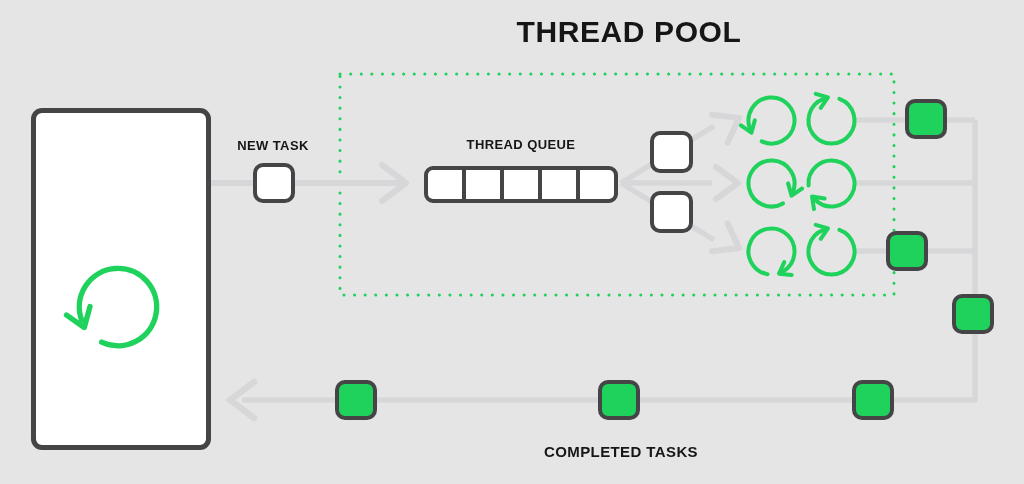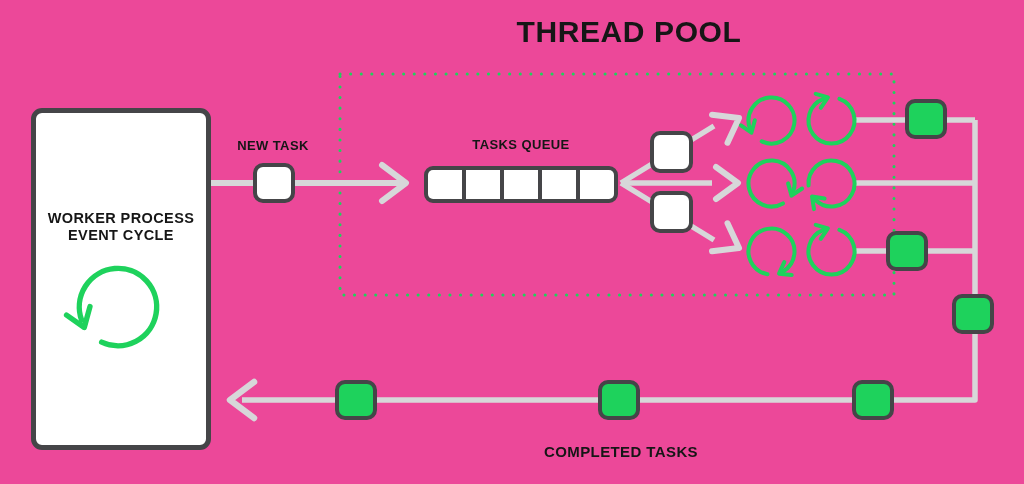--- a/index.html
+++ b/index.html
@@ -1,17 +1,17 @@
 <!DOCTYPE html>
 <html><head>
 <meta charset="utf-8">
 <style>
   html,body{margin:0;padding:0;background:#ffffff;}
   #stage{
-    position:relative;width:1024px;height:484px;background:#ec4899;overflow:hidden;
+    position:relative;width:1024px;height:484px;background:#e5e5e5;overflow:hidden;
     font-family:"Liberation Sans",sans-serif;
   }
   #wires{position:absolute;left:0;top:0;z-index:1;}
   .lbl{position:absolute;z-index:4;font-weight:bold;color:#161616;text-align:center;letter-spacing:.4px;}
   .title{left:329px;top:15px;width:600px;font-size:30px;letter-spacing:.6px;}
   .worker-box{
     position:absolute;z-index:2;left:31px;top:108px;width:180px;height:342px;
     background:#ffffff;border:5px solid #454548;border-radius:11px;box-sizing:border-box;
   }
   .worker-lbl{left:36px;top:210px;width:170px;font-size:14.5px;line-height:1.2;}
@@ -69,28 +69,24 @@
     <path d="M853 120 H975" stroke="#d7d7d9" stroke-width="5.5" fill="none"></path>
     <path d="M853 183 H975" stroke="#d7d7d9" stroke-width="5.5" fill="none"></path>
     <path d="M853 251 H975" stroke="#d7d7d9" stroke-width="5.5" fill="none"></path>
 
     <path d="M975 120 V400 H242" stroke="#d7d7d9" stroke-width="5.5" fill="none" stroke-linejoin="round"></path>
     <polyline points="254,382 230,400 254,418" stroke="#d7d7d9" stroke-width="6.5" fill="none" stroke-linecap="round" stroke-linejoin="round"></polyline>
   </svg>
 
   <div class="lbl title">THREAD POOL</div>
   <div class="lbl newtask-lbl">NEW TASK</div>
-  <div class="lbl queue-lbl">TASKS QUEUE</div>
+  <div class="lbl queue-lbl">THREAD QUEUE</div>
   <div class="lbl completed-lbl">COMPLETED TASKS</div>
 
   <div class="worker-box"></div>
-  <div class="lbl worker-lbl">
-    <span>WORKER PROCESS</span><br>
-    <span>EVENT CYCLE</span>
-  </div>
   <svg class="cycle cycle-big" style="left:60px;top:249px" viewBox="-10 -10 120 120">
       <use href="#cycleA"></use>
     </svg>
 
   <div class="sq" style="left:253px;top:163px"></div>
 
   <div class="queue">
     <div class="cell"></div>
     <div class="cell"></div>
     <div class="cell"></div>

